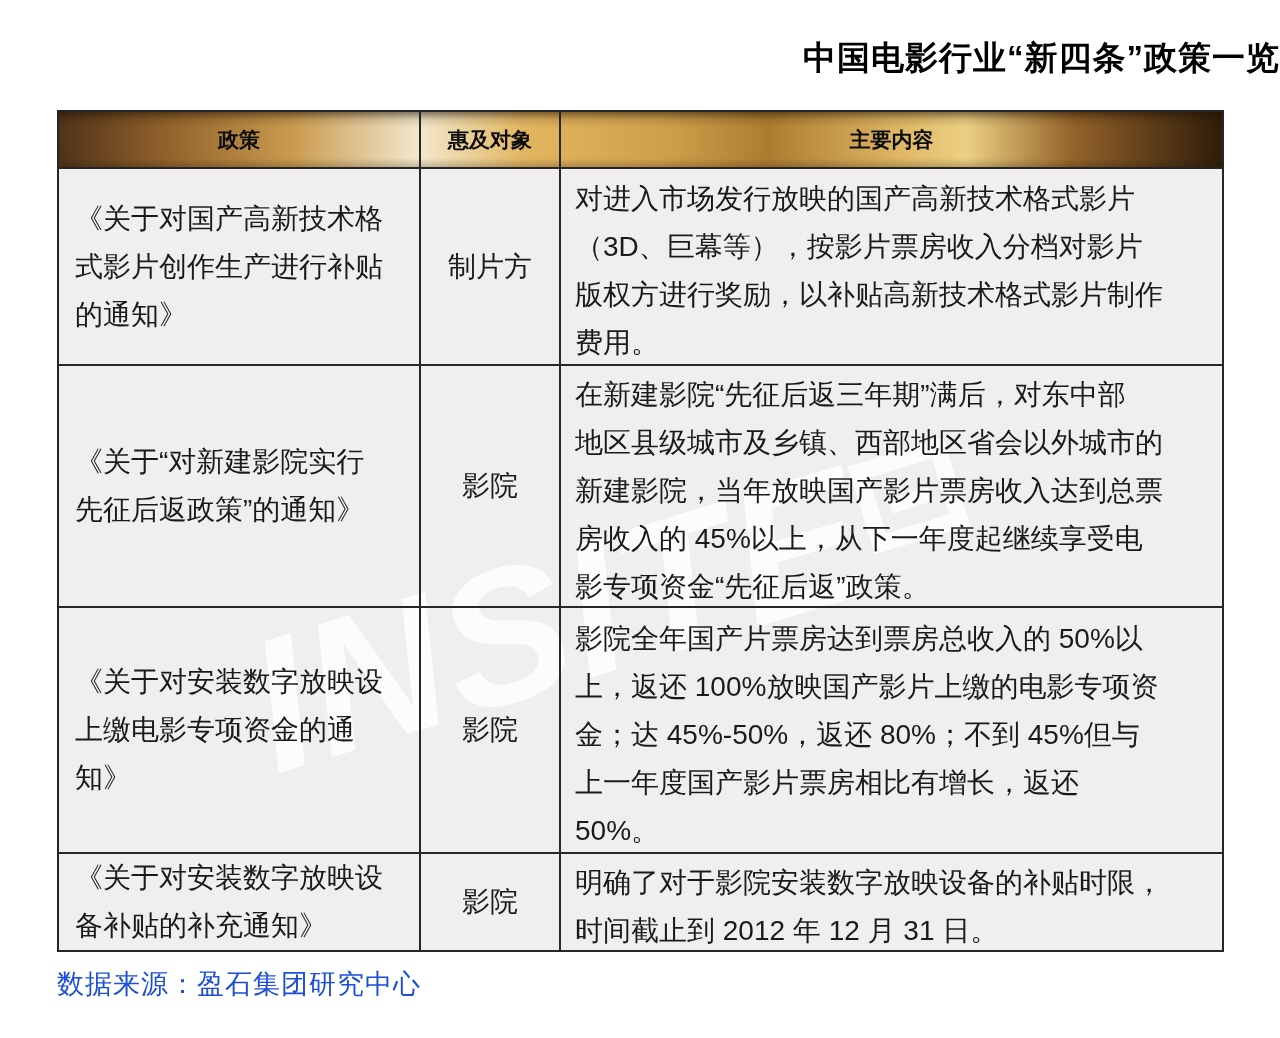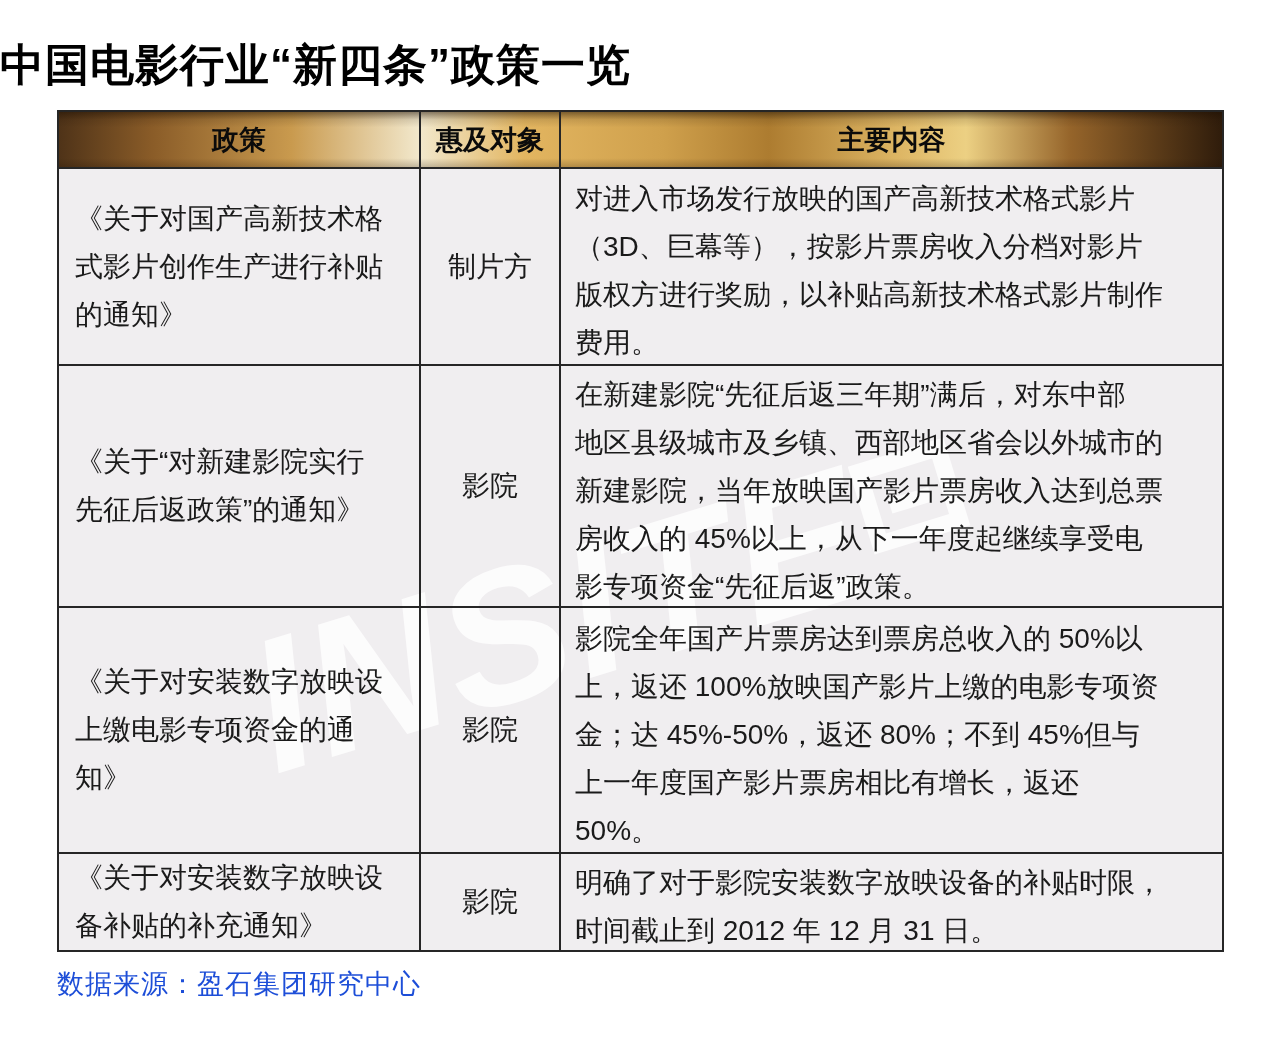--- a/index.html
+++ b/index.html
@@ -5,21 +5,21 @@
   html,body { margin:0; padding:0; }
   body {
     width:1280px; height:1038px; background:#ffffff;
     font-family:"Liberation Sans","DejaVu Sans",sans-serif;
     position:relative; overflow:hidden;
   }
   .page { position:absolute; inset:0; }
 
   .title {
     position:absolute; top:36px; left:0; width:1280px;
-    text-align:left; font-size:44px; font-weight:bold; color:#000;
+    text-align:right; font-size:33px; font-weight:bold; color:#000;
     letter-spacing:1px;
   }
 
   .tablewrap {
     position:absolute; left:57px; top:110px; width:1167px;
     background:var(--cell-bg,#f0eef0);
     border:2px solid var(--border,#262626);
     box-sizing:border-box; overflow:hidden;
   }
 
@@ -38,21 +38,21 @@
     transform:rotate(-17deg); box-sizing:border-box;
   }
   .wm-mark::before {
     content:""; position:absolute; left:12px; top:26px;
     width:42px; height:15px; background:rgba(255,255,255,0.8);
   }
 
   .thead { display:flex; height:55px; position:relative; z-index:2; }
   .th {
     display:flex; align-items:center; justify-content:center;
-    font-size:27px; font-weight:bold; color:#0b0b0b;
+    font-size:21px; font-weight:bold; color:#0b0b0b;
     box-sizing:border-box;
     font-family:Liberation Mono, monospace;
   }
   .th.c1, .cell.c1 { width:362px; }
   .th.c2, .cell.c2 { width:140px; }
   .th.c3, .cell.c3 { flex:1; }
   .th.c1, .th.c2 { border-right:2px solid var(--border,#262626); }
 
   .row {
     display:flex; border-top:2px solid var(--border,#262626);

